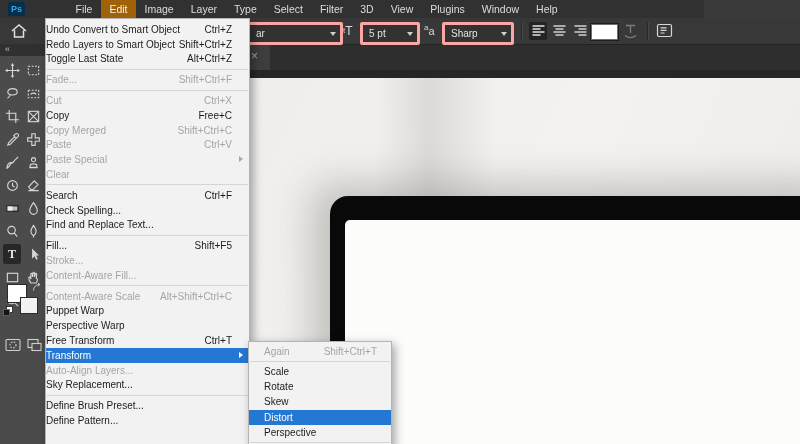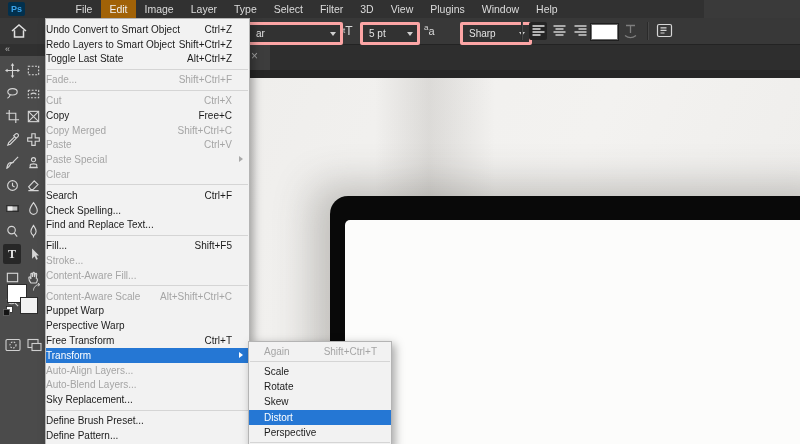--- a/index.html
+++ b/index.html
@@ -111,21 +111,21 @@
   </div>
   <div class="ob ob-dd" style="left:360px;width:54px;">
     <span style="position:absolute;left:6px;top:3px;">5 pt</span>
     <span class="chev"></span>
   </div>
 
   <div class="ob" style="left:424px;color:#d9d9d9;">
     <span style="font-size:8px;position:relative;top:-3px;">a</span>
       <span style="font-size:11px;">a</span>
   </div>
-  <div class="ob ob-dd" style="left:460px;width:66px;text-align:center;">
+  <div class="ob ob-dd" style="left:442px;width:66px;text-align:center;">
     <span style="position:absolute;left:6px;top:3px;">Sharp</span>
     <span class="chev"></span>
   </div>
 
   <div class="ob-sep" style="left:521px;"></div>
 
   <div class="alignbtn sel" style="left:529px;">
     <svg width="15" height="14" viewBox="0 0 15 14" stroke="#e2e2e2" stroke-width="1.4">
       <path d="M1.5 2h12M1.5 5h8M1.5 8h12M1.5 11h8"></path>
       </svg>
@@ -403,23 +403,20 @@
       <span class="m-label">Free Transform</span>
       <span class="m-shortcut">Ctrl+T</span>
     </div>
     <div class="m-row highlighted" style="background: rgb(37, 119, 212);">
       <span class="m-label">Transform</span>
       <span class="m-arrow"></span>
     </div>
     <div class="m-row disabled">
       <span class="m-label">Auto-Align Layers...</span>
     </div>
-    <div class="m-row disabled">
-      <span class="m-label">Auto-Blend Layers...</span>
-    </div>
     <div class="m-row enabled">
       <span class="m-label">Sky Replacement...</span>
     </div>
     <div class="m-sep"></div>
     <div class="m-row enabled">
       <span class="m-label">Define Brush Preset...</span>
     </div>
     <div class="m-row enabled">
       <span class="m-label">Define Pattern...</span>
     </div>

